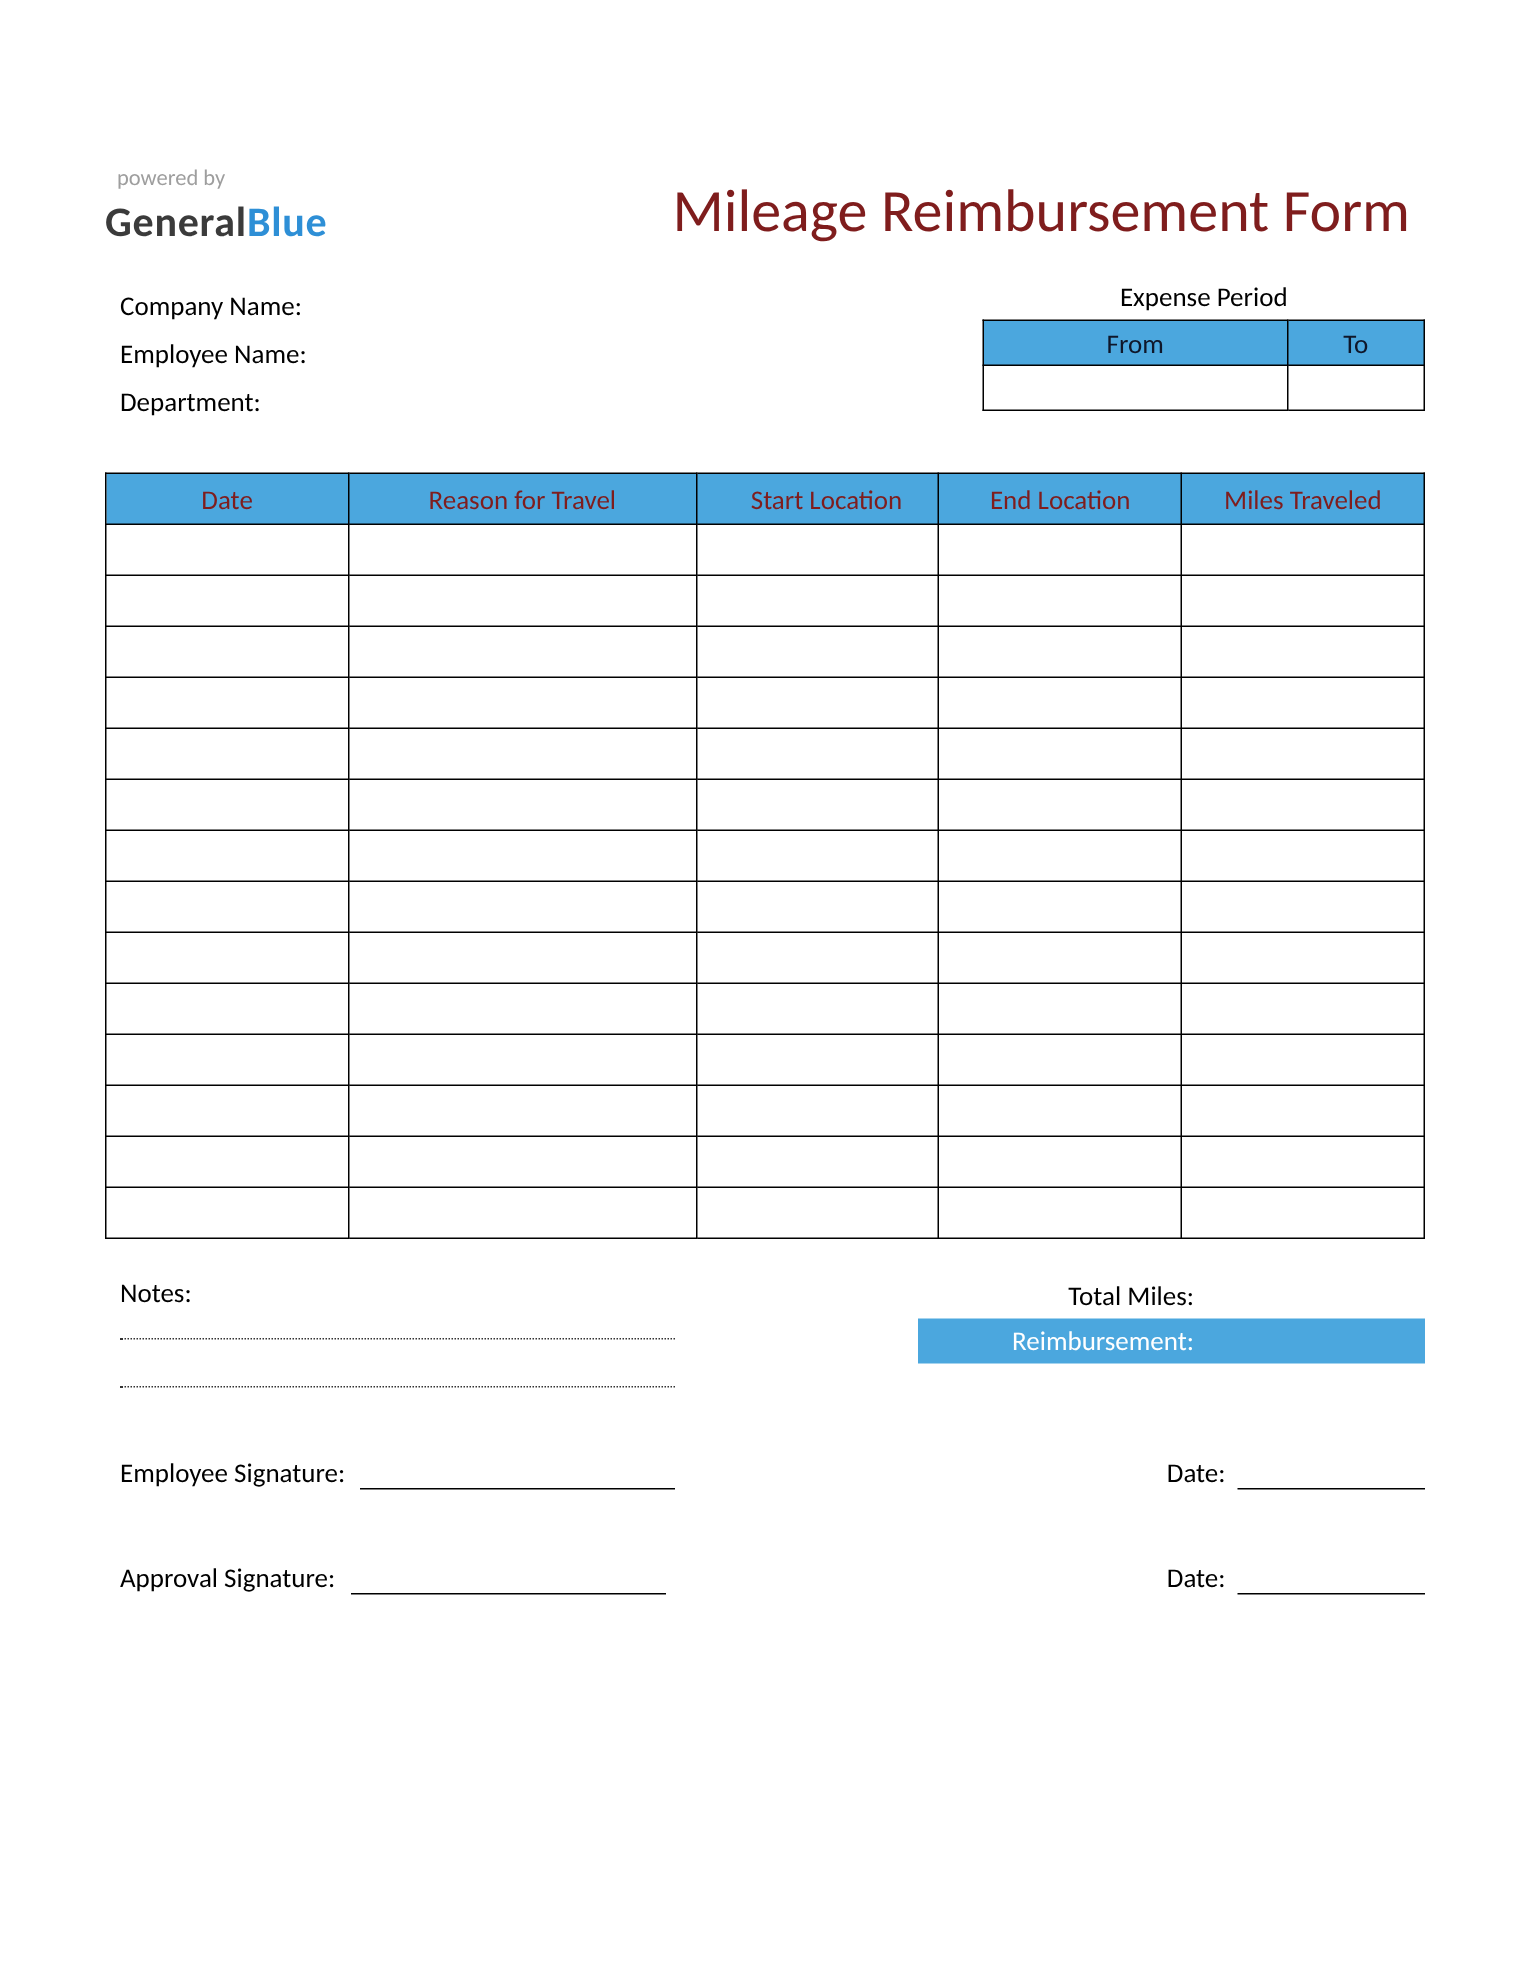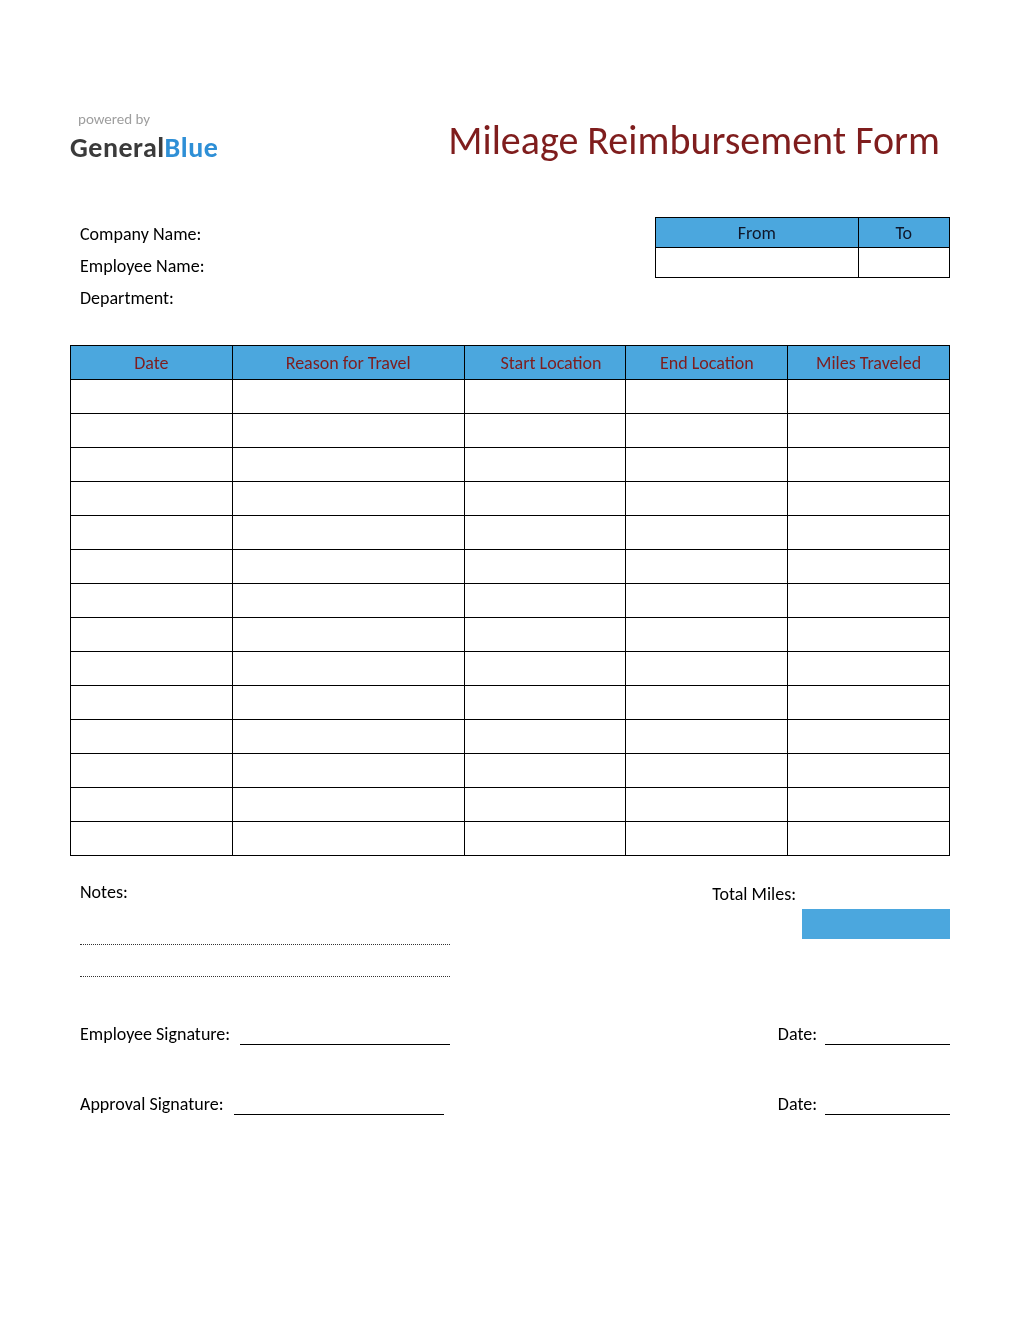--- a/index.html
+++ b/index.html
@@ -7,21 +7,21 @@
     width: 1020px;
     height: 1320px;
     background: #fff;
     font-family: "Segoe UI", Calibri, Arial, sans-serif;
     color: #000;
     padding: 110px 70px 0 70px;
   }
   .header {
     display: flex;
     align-items: flex-end;
-    margin-bottom: 52px;
+    margin-bottom: 22px;
     justify-content: center;
   }
   .logo-block {
     display: flex;
     flex-direction: column;
   }
   .powered {
     font-size: 15px;
     color: #9e9e9e;
     margin-left: 8px;
@@ -106,21 +106,21 @@
     align-items: center;
     font-size: 18px;
   }
   .totals-row .lbl { width: 190px; text-align: right; padding-right: 6px; }
   .totals-row .val { width: 148px; height: 30px; }
   .totals-row.reimb .lbl,
   .totals-row.reimb .val {
     background: #4ba7de; color: #fff; height: 30px; line-height: 30px;
   }
   .notes-block { margin-top: -58px; margin-left: 10px; }
-  .notes-label { font-size: 18px; margin-bottom: 22px; }
+  .notes-label { font-size: 18px; }
   .dotted-line {
     width: 370px;
     border-bottom: 1px dotted #333;
     height: 20px;
     margin-bottom: 12px;
   }
   .sig-section { margin-top: 46px; margin-left: 10px; }
   .sig-row {
     display: flex;
     align-items: flex-end;
@@ -156,20 +156,21 @@
   <div class="title">Mileage Reimbursement Form</div>
 </div>
 
 <div class="info-row">
   <div class="info-left">
     <span>Company Name:</span>
     <span>Employee Name:</span>
     <span>Department:</span>
   </div>
   <div class="period-block">
+    <div class="period-title">Expense Period</div>
     <table class="period-table">
       <tbody>
           <tr>
         <th>From</th>
         <th>To</th>
       </tr>
       <tr>
         <td></td>
         <td></td>
       </tr>
@@ -289,20 +290,21 @@
       </tr>
     </tbody>
 </table>
 
 <div style="margin-top:23px;">
   <div class="totals-row">
     <span class="lbl">Total Miles:</span>
     <span class="val"></span>
   </div>
   <div class="totals-row reimb">
+    <span class="lbl">Reimbursement:</span>
     <span class="val"></span>
   </div>
 </div>
 
 <div class="notes-block">
   <div class="notes-label">Notes:</div>
   <div class="dotted-line"></div>
   <div class="dotted-line"></div>
 </div>
 

